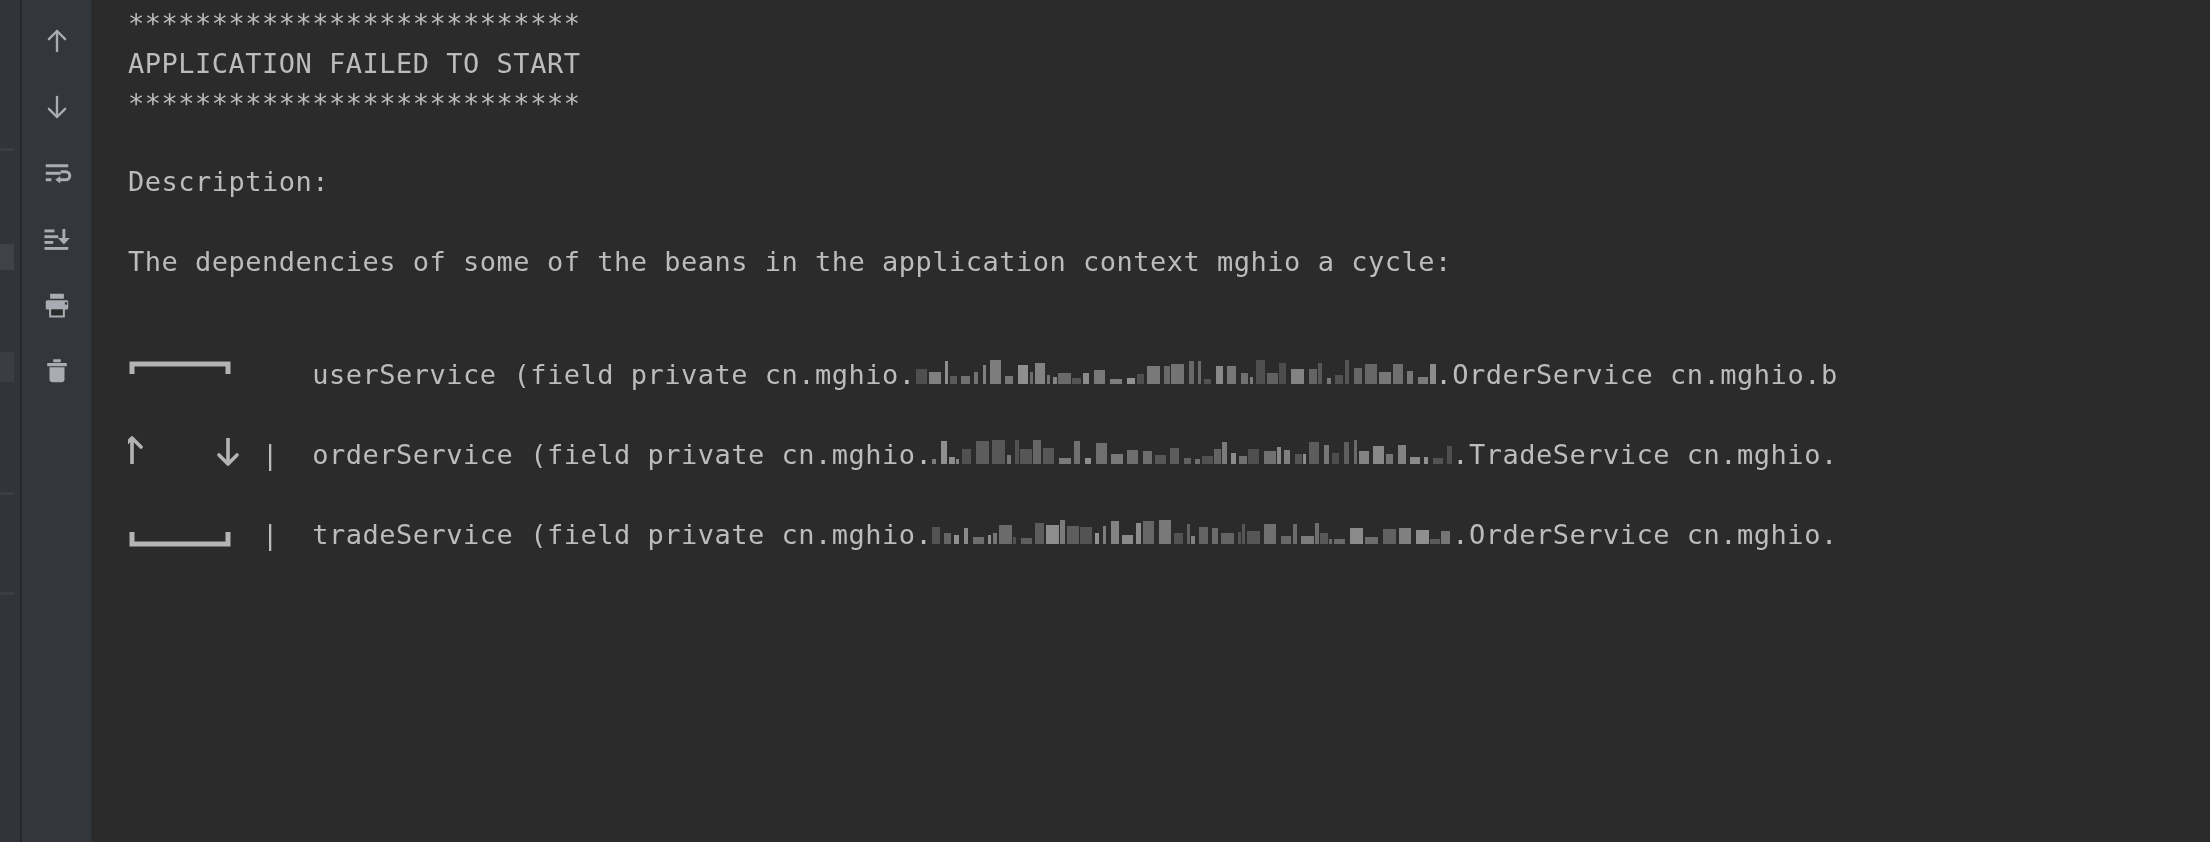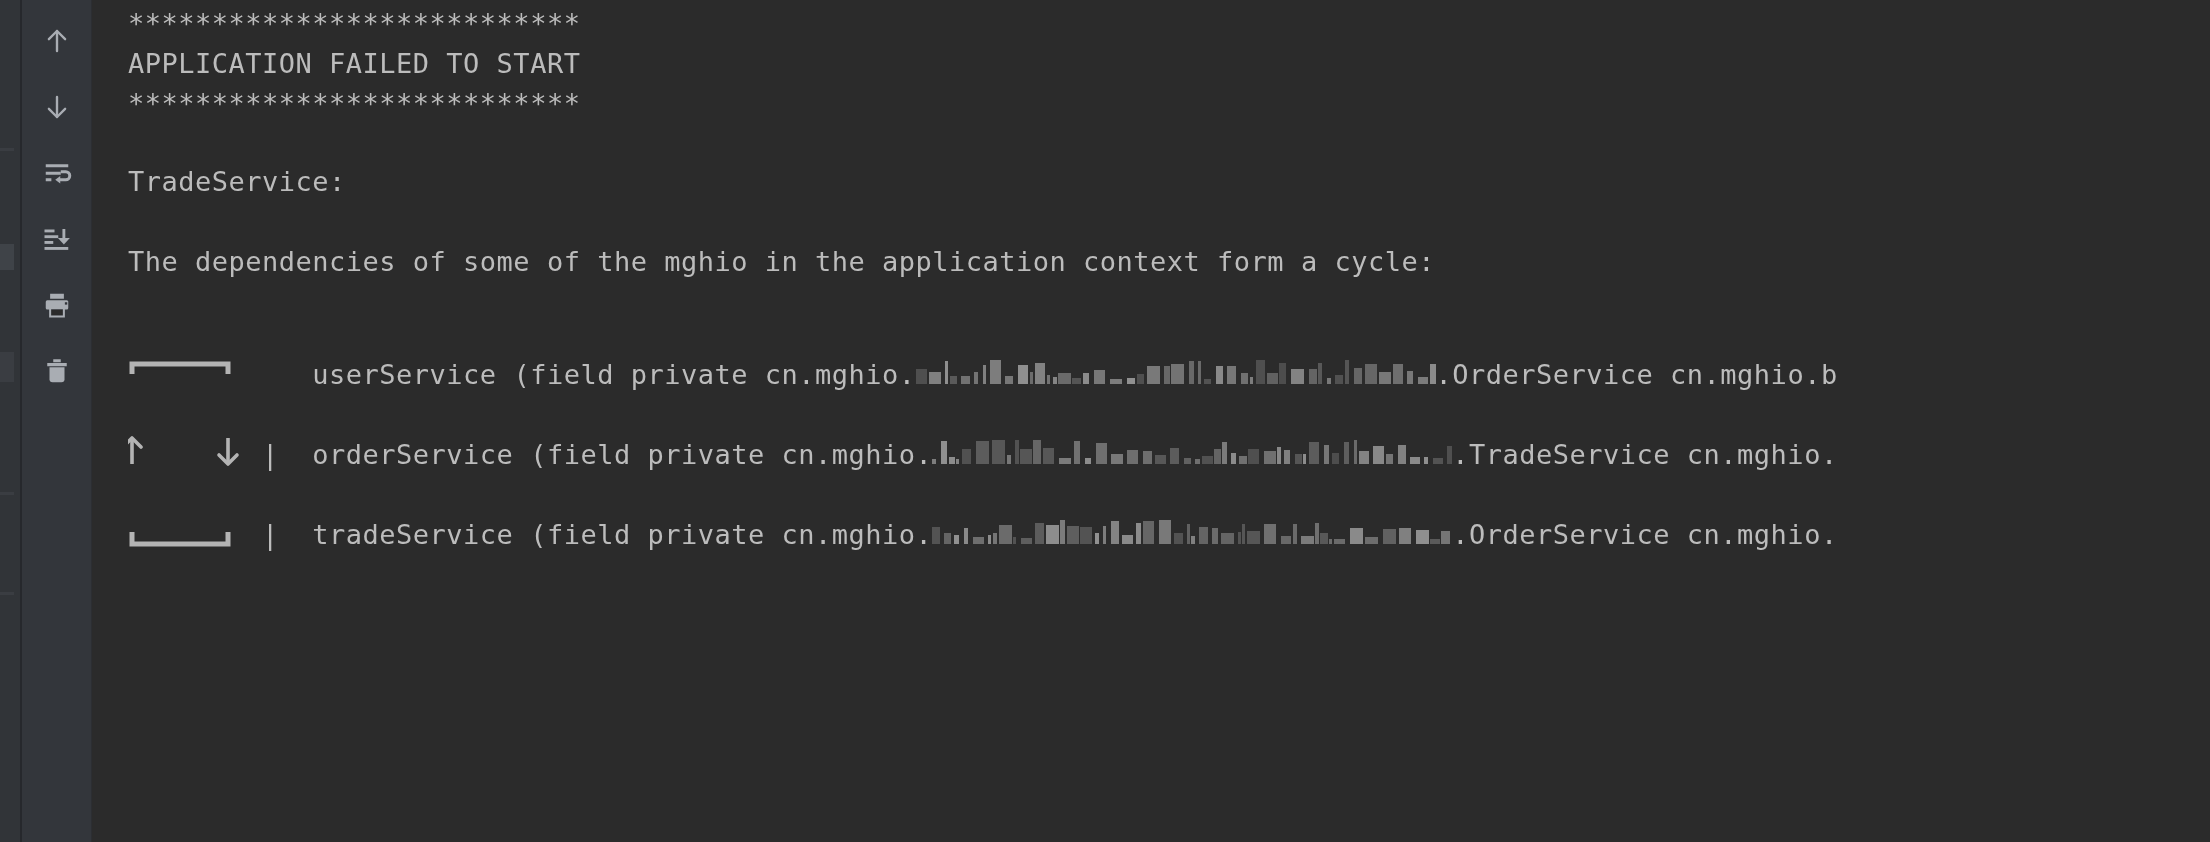--- a/index.html
+++ b/index.html
@@ -206,22 +206,22 @@
     <div class="toolbar-divider"></div>
   </div>
 
   <div class="console">
     <div class="console-inner">
 
       <div class="line" style="top:8px">***************************</div>
       <div class="line" style="top:48px">APPLICATION FAILED TO START</div>
       <div class="line" style="top:88px">***************************</div>
 
-      <div class="line" style="top:166px">TradeService:</div>
-      <div class="line" style="top:246px">The dependencies of some of the mghio in the application context form a cycle:</div>
+      <div class="line" style="top:166px">Description:</div>
+      <div class="line" style="top:246px">The dependencies of some of the beans in the application context mghio a cycle:</div>
 
       <div class="line" style="top:326px">
         <span>   userService (field private cn.mghio.</span><span class="blur" id="blur0" style="width: 520px;"><i style="left: 0px; width: 11px; height: 15px; opacity: 0.33;"></i><i style="left: 13px; width: 12px; height: 12px; opacity: 0.77;"></i><i style="left: 29px; width: 3px; height: 23px; opacity: 0.9;"></i><i style="left: 34px; width: 7px; height: 8px; opacity: 0.43;"></i><i style="left: 45px; width: 9px; height: 8px; opacity: 0.64;"></i><i style="left: 58px; width: 4px; height: 12px; opacity: 0.65;"></i><i style="left: 67px; width: 3px; height: 19px; opacity: 0.77;"></i><i style="left: 74px; width: 11px; height: 24px; opacity: 0.75;"></i><i style="left: 89px; width: 8px; height: 8px; opacity: 0.69;"></i><i style="left: 102px; width: 10px; height: 19px; opacity: 0.9;"></i><i style="left: 114px; width: 3px; height: 12px; opacity: 0.59;"></i><i style="left: 119px; width: 10px; height: 21px; opacity: 0.79;"></i><i style="left: 131px; width: 3px; height: 9px; opacity: 0.65;"></i><i style="left: 137px; width: 4px; height: 7px; opacity: 0.82;"></i><i style="left: 142px; width: 13px; height: 11px; opacity: 0.57;"></i><i style="left: 156px; width: 9px; height: 6px; opacity: 0.37;"></i><i style="left: 167px; width: 6px; height: 11px; opacity: 0.87;"></i><i style="left: 178px; width: 11px; height: 14px; opacity: 0.7;"></i><i style="left: 194px; width: 12px; height: 5px; opacity: 0.74;"></i><i style="left: 211px; width: 8px; height: 6px; opacity: 0.91;"></i><i style="left: 221px; width: 7px; height: 10px; opacity: 0.32;"></i><i style="left: 231px; width: 13px; height: 18px; opacity: 0.71;"></i><i style="left: 248px; width: 6px; height: 18px; opacity: 0.55;"></i><i style="left: 255px; width: 13px; height: 20px; opacity: 0.66;"></i><i style="left: 273px; width: 5px; height: 23px; opacity: 0.56;"></i><i style="left: 282px; width: 3px; height: 23px; opacity: 0.57;"></i><i style="left: 288px; width: 7px; height: 5px; opacity: 0.35;"></i><i style="left: 300px; width: 7px; height: 18px; opacity: 0.85;"></i><i style="left: 311px; width: 9px; height: 18px; opacity: 0.69;"></i><i style="left: 325px; width: 7px; height: 11px; opacity: 0.63;"></i><i style="left: 334px; width: 3px; height: 7px; opacity: 0.75;"></i><i style="left: 340px; width: 9px; height: 24px; opacity: 0.32;"></i><i style="left: 351px; width: 11px; height: 11px; opacity: 0.49;"></i><i style="left: 363px; width: 7px; height: 21px; opacity: 0.31;"></i><i style="left: 375px; width: 13px; height: 15px; opacity: 0.8;"></i><i style="left: 393px; width: 8px; height: 15px; opacity: 0.51;"></i><i style="left: 402px; width: 4px; height: 21px; opacity: 0.41;"></i><i style="left: 411px; width: 4px; height: 6px; opacity: 0.7;"></i><i style="left: 419px; width: 8px; height: 9px; opacity: 0.34;"></i><i style="left: 429px; width: 4px; height: 24px; opacity: 0.38;"></i><i style="left: 438px; width: 8px; height: 16px; opacity: 0.53;"></i><i style="left: 449px; width: 12px; height: 20px; opacity: 0.54;"></i><i style="left: 463px; width: 12px; height: 12px; opacity: 0.7;"></i><i style="left: 477px; width: 10px; height: 20px; opacity: 0.62;"></i><i style="left: 491px; width: 6px; height: 13px; opacity: 0.7;"></i><i style="left: 502px; width: 10px; height: 7px; opacity: 0.73;"></i><i style="left: 514px; width: 6px; height: 20px; opacity: 0.87;"></i></span><span>.OrderService cn.mghio.b</span>
       </div>
 
       <div class="line" style="top:406px">
         <span>|  orderService (field private cn.mghio.</span><span class="blur" id="blur1" style="width: 520px;"><i style="left: 0px; width: 4px; height: 5px; opacity: 0.74;"></i><i style="left: 9px; width: 6px; height: 23px; opacity: 0.9;"></i><i style="left: 17px; width: 6px; height: 7px; opacity: 0.88;"></i><i style="left: 24px; width: 3px; height: 5px; opacity: 0.79;"></i><i style="left: 30px; width: 9px; height: 15px; opacity: 0.34;"></i><i style="left: 44px; width: 13px; height: 23px; opacity: 0.45;"></i><i style="left: 60px; width: 13px; height: 24px; opacity: 0.4;"></i><i style="left: 75px; width: 4px; height: 9px; opacity: 0.69;"></i><i style="left: 83px; width: 4px; height: 24px; opacity: 0.35;"></i><i style="left: 88px; width: 12px; height: 15px; opacity: 0.39;"></i><i style="left: 101px; width: 8px; height: 24px; opacity: 0.54;"></i><i style="left: 111px; width: 11px; height: 16px; opacity: 0.4;"></i><i style="left: 127px; width: 12px; height: 6px; opacity: 0.72;"></i><i style="left: 142px; width: 6px; height: 23px; opacity: 0.64;"></i><i style="left: 153px; width: 6px; height: 6px; opacity: 0.89;"></i><i style="left: 164px; width: 11px; height: 21px; opacity: 0.62;"></i><i style="left: 179px; width: 12px; height: 10px; opacity: 0.7;"></i><i style="left: 195px; width: 11px; height: 14px; opacity: 0.61;"></i><i style="left: 211px; width: 9px; height: 13px; opacity: 0.61;"></i><i style="left: 223px; width: 11px; height: 9px; opacity: 0.4;"></i><i style="left: 238px; width: 9px; height: 16px; opacity: 0.44;"></i><i style="left: 252px; width: 7px; height: 6px; opacity: 0.49;"></i><i style="left: 263px; width: 5px; height: 5px; opacity: 0.62;"></i><i style="left: 270px; width: 11px; height: 8px; opacity: 0.34;"></i><i style="left: 282px; width: 7px; height: 15px; opacity: 0.51;"></i><i style="left: 290px; width: 5px; height: 22px; opacity: 0.72;"></i><i style="left: 299px; width: 5px; height: 11px; opacity: 0.87;"></i><i style="left: 307px; width: 8px; height: 8px; opacity: 0.63;"></i><i style="left: 316px; width: 11px; height: 15px; opacity: 0.32;"></i><i style="left: 332px; width: 12px; height: 13px; opacity: 0.63;"></i><i style="left: 345px; width: 4px; height: 17px; opacity: 0.84;"></i><i style="left: 352px; width: 6px; height: 14px; opacity: 0.77;"></i><i style="left: 363px; width: 7px; height: 10px; opacity: 0.38;"></i><i style="left: 371px; width: 3px; height: 10px; opacity: 0.88;"></i><i style="left: 377px; width: 10px; height: 22px; opacity: 0.44;"></i><i style="left: 392px; width: 5px; height: 19px; opacity: 0.69;"></i><i style="left: 400px; width: 7px; height: 11px; opacity: 0.3;"></i><i style="left: 412px; width: 5px; height: 22px; opacity: 0.47;"></i><i style="left: 422px; width: 3px; height: 24px; opacity: 0.57;"></i><i style="left: 427px; width: 10px; height: 13px; opacity: 0.8;"></i><i style="left: 441px; width: 11px; height: 18px; opacity: 0.84;"></i><i style="left: 454px; width: 7px; height: 10px; opacity: 0.68;"></i><i style="left: 466px; width: 8px; height: 19px; opacity: 0.79;"></i><i style="left: 478px; width: 10px; height: 7px; opacity: 0.86;"></i><i style="left: 492px; width: 4px; height: 7px; opacity: 0.9;"></i><i style="left: 501px; width: 10px; height: 6px; opacity: 0.36;"></i><i style="left: 515px; width: 7px; height: 18px; opacity: 0.33;"></i></span><span>.TradeService cn.mghio.</span>
       </div>
 
       <div class="line" style="top:486px">

